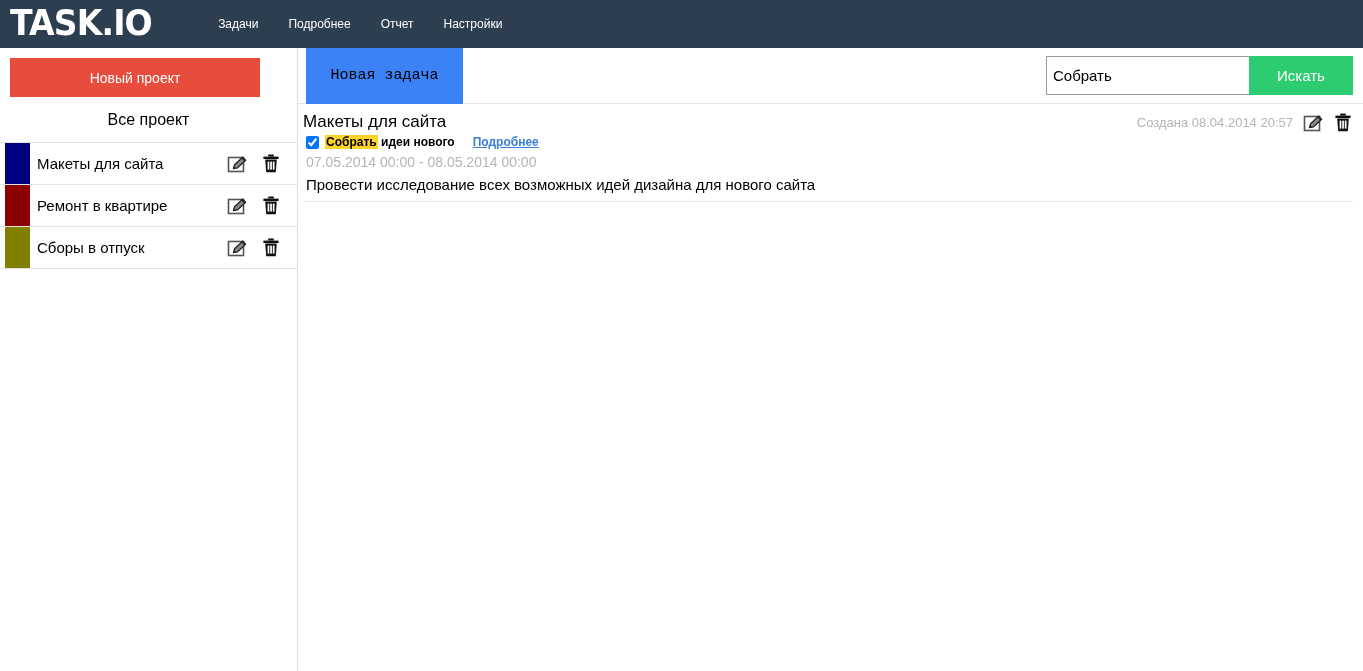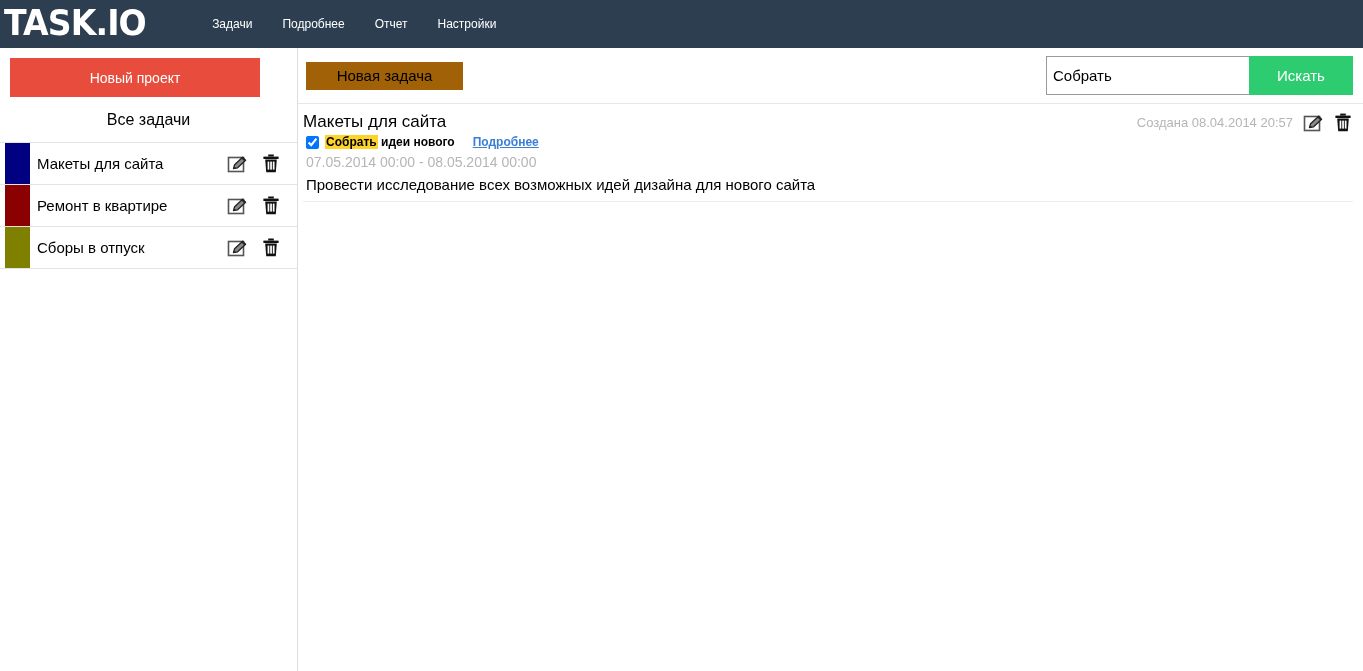--- a/index.html
+++ b/index.html
@@ -15,21 +15,21 @@
     color: #000000;
     overflow: hidden;
   }
 
   
   .navbar {
     height: 48px;
     background: #2d3e50;
     display: flex;
     align-items: center;
-    padding: 0 0 0 4px;
+    padding: 0 0 0 10px;
     box-sizing: border-box;
   }
   .logo {
     color: #ffffff;
     font-family: "DejaVu Sans", sans-serif;
     font-weight: bold;
     font-size: 36px;
     letter-spacing: -1px;
     line-height: 1;
     transform: scaleX(0.92);
@@ -132,28 +132,28 @@
   }
   .toolbar {
     height: 56px;
     box-sizing: border-box;
     border-bottom: 1px solid #e7e7e7;
     display: flex;
     align-items: center;
     padding: 0 10px 0 8px;
   }
   .new-task-btn {
-    background: #a16207;
+    background: #3b82f6;
     border: none;
     color: #000000;
     font-size: 15px;
     width: 157px;
-    height: 28px;
-    cursor: pointer;
-    font-family: Liberation Sans, sans-serif;
+    height: 56px;
+    cursor: pointer;
+    font-family: Liberation Mono, monospace;
   }
   .spacer { flex: 1 1 auto; }
   .search-group {
     display: flex;
     align-items: stretch;
     height: 39px;
   }
   .search-input {
     width: 203px;
     border: 1px solid #9a9a9a;
@@ -260,21 +260,21 @@
     <a class="nav-link">Настройки</a>
   </div>
 </div>
 
 <div class="page">
 
   <div class="sidebar">
 
     <button class="new-project-btn">Новый проект</button>
 
-    <div class="all-tasks">Все задачи</div>
+    <div class="all-tasks">Все проект</div>
 
     <div class="project-row">
       <div class="swatch" style="background:#000080"></div>
       <div class="project-name">Макеты для сайта</div>
       <div class="row-actions">
         <span class="icon-btn">
           <svg width="20" height="20" viewBox="0 0 20 20">
             <rect x="1.5" y="3.5" width="15" height="14" fill="#ffffff" stroke="#555555" stroke-width="1.6"></rect>
             <path d="M6.5 14.5 L7.6 10.8 L15.6 3.2 L18.6 6.2 L10.6 13.8 Z" fill="#8a8a8a" stroke="#222222" stroke-width="1.3" stroke-linejoin="round"></path>
             <path d="M14.9 4.1 L17.7 6.9" stroke="#222222" stroke-width="1.2"></path>

